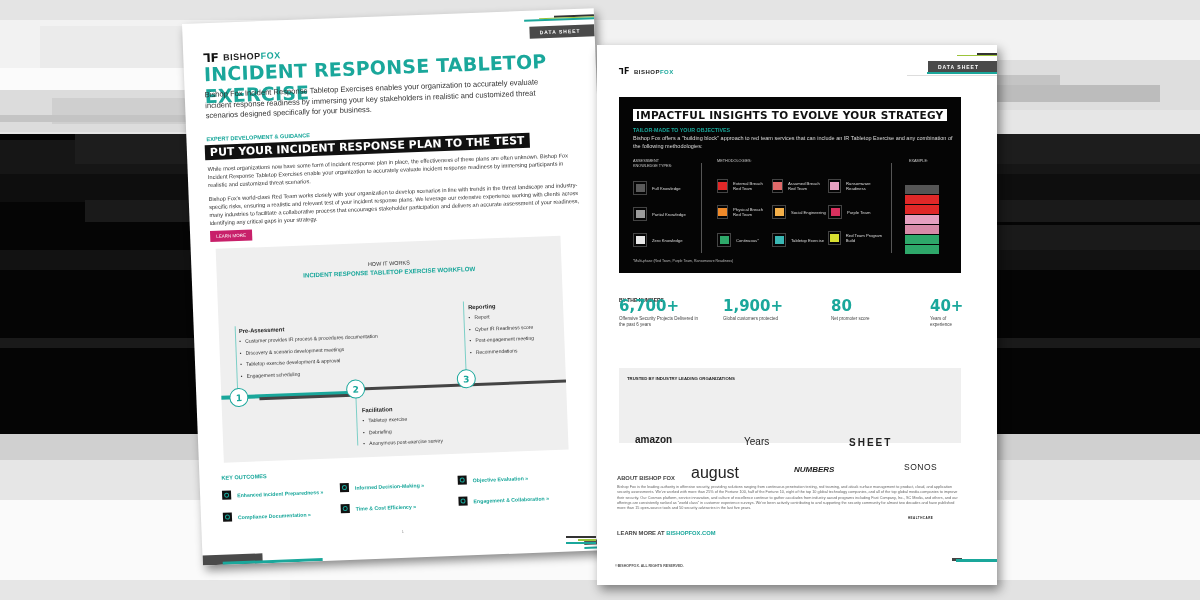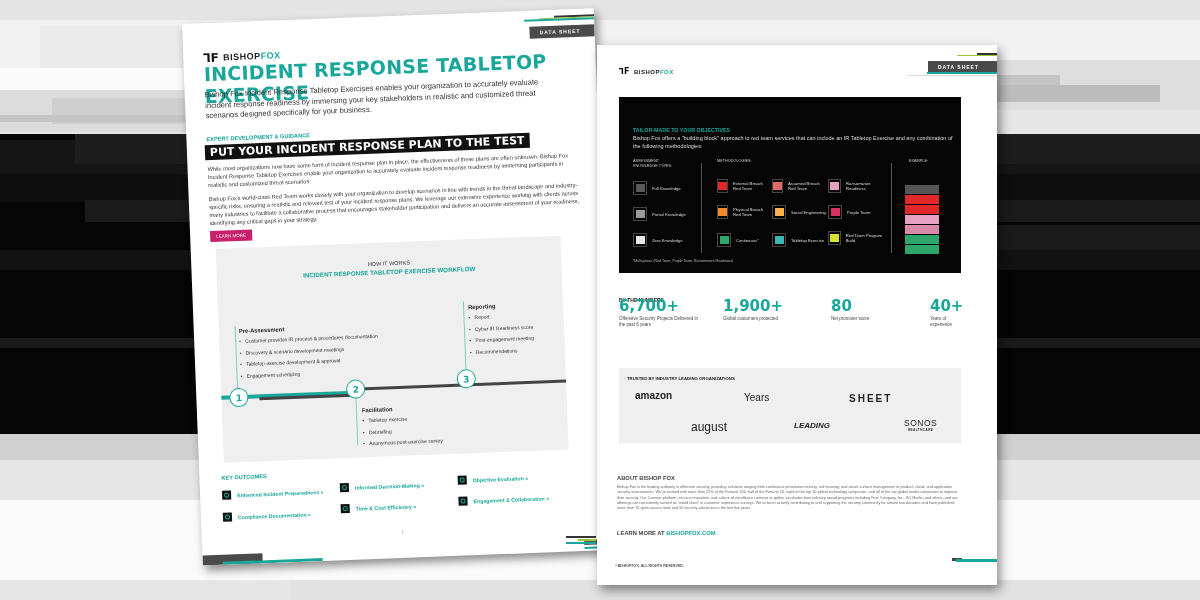--- a/index.html
+++ b/index.html
@@ -71,21 +71,21 @@
   .example-stack { position: absolute; left: 286px; top: 88px; width: 34px; }
   .example-stack div { height: 9px; margin-bottom: 1px; }
 
   .numbers-title { position: absolute; left: 22px; top: 252px; font-size: 5px; font-weight: 700; color: #222; }
   .stat { position: absolute; top: 252px; }
   .stat .val { font-size: 15px; font-weight: 900; color: #1aa79b; font-family: "DejaVu Sans", sans-serif; }
   .stat .lbl { font-size: 4.5px; color: #444; line-height: 6px; margin-top: 1px; }
 
   .trusted { position: absolute; left: 22px; top: 323px; width: 342px; height: 75px; background: #efefef; }
   .trusted-title { position: absolute; left: 8px; top: 8px; font-size: 4.3px; font-weight: 700; color: #222; }
-  .brand { position: absolute; color: #222; font-weight: 700; }
+  .brand { position: absolute; color: #222; font-weight: 700; margin-top: 44px; }
 
   .about-title { position: absolute; left: 20px; top: 430px; font-size: 5.8px; font-weight: 700; color: #444; }
   .about-body { position: absolute; left: 20px; top: 440px; width: 345px; font-size: 3.8px; line-height: 5.3px; color: #666; }
   .learn-more { position: absolute; left: 20px; top: 485px; font-size: 5.8px; font-weight: 700; color: #444; }
   .learn-more .link { color: #1aa79b; }
   .copyright { position: absolute; left: 18px; top: 519px; font-size: 3.6px; font-weight: 700; color: #555; }
   .p2-foot { position: absolute; right: 0; top: 513px; width: 45px; height: 4px; }
 </style>
 </head>
 <body>
@@ -234,20 +234,21 @@
   <div class="datasheet-tag" style="top:16px;padding-right:18px">DATA SHEET</div>
   <div style="position:absolute;right:0;top:27px;width:70px;height:2px;background:#1aa79b"></div>
   <div style="position:absolute;right:0;top:30px;width:90px;height:1px;background:#ddd"></div>
 
   <div class="logo p2-logo">
     <span class="mark">⅂F</span>
     <span><span class="bishop">BISHOP</span><span class="fox">FOX</span></span>
   </div>
 
   <div class="dark-panel">
+    <div class="dp-title">IMPACTFUL INSIGHTS TO EVOLVE YOUR STRATEGY</div>
     <div class="dp-eyebrow">TAILOR-MADE TO YOUR OBJECTIVES</div>
     <div class="dp-body">Bishop Fox offers a "building block" approach to red team services that can include an IR Tabletop Exercise and any combination of the following methodologies:</div>
 
     <div class="dp-colhead" style="left:14px;top:62px;width:50px">ASSESSMENT KNOWLEDGE TYPES:</div>
     <div class="dp-colhead" style="left:98px;top:62px">METHODOLOGIES:</div>
     <div class="dp-colhead" style="left:290px;top:62px">EXAMPLE:</div>
 
     <div class="dp-divider" style="left:82px"></div>
     <div class="dp-divider" style="left:272px"></div>
 
@@ -354,22 +355,22 @@
   <div class="stat" style="left:333px;width:34px">
     <div class="val">40+</div>
     <div class="lbl">Years of experience</div>
   </div>
 
   <div class="trusted">
     <div class="trusted-title">TRUSTED BY INDUSTRY LEADING ORGANIZATIONS</div>
     <div class="brand" style="left:16px;top:22px;font-size:10px">amazon</div>
     <div class="brand" style="left:125px;top:24px;font-size:10px;font-weight:400">Years</div>
     <div class="brand" style="left:230px;top:25px;font-size:10px;letter-spacing:2px">SHEET</div>
-    <div class="brand" style="left:72px;top:52px;font-size:12px;font-weight:400">august</div>
-    <div class="brand" style="left:175px;top:53px;font-size:8px;font-style:italic;font-weight:900">LEADING</div>
+    <div class="brand" style="left:72px;top:52px;font-size:16px;font-weight:400">august</div>
+    <div class="brand" style="left:175px;top:53px;font-size:8px;font-style:italic;font-weight:900">NUMBERS</div>
     <div style="position:absolute;left:285px;top:50px;text-align:center">
       <div class="brand" style="position:static;font-size:8.5px;font-weight:400;letter-spacing:0.5px">SONOS</div>
       <div class="brand" style="position:static;font-size:3px;letter-spacing:0.5px">HEALTHCARE</div>
     </div>
   </div>
 
   <div class="about-title">ABOUT BISHOP FOX</div>
   <div class="about-body">Bishop Fox is the leading authority in offensive security, providing solutions ranging from continuous penetration testing, red teaming, and attack surface management to product, cloud, and application security assessments. We've worked with more than 25% of the Fortune 100, half of the Fortune 10, eight of the top 10 global technology companies, and all of the top global media companies to improve their security. Our Cosmos platform, service innovation, and culture of excellence continue to gather accolades from industry award programs including Fast Company, Inc., SC Media, and others, and our offerings are consistently ranked as "world class" in customer experience surveys. We've been actively contributing to and supporting the security community for almost two decades and have published more than 15 open-source tools and 50 security advisories in the last five years.</div>
   <div class="learn-more">
     <span>LEARN MORE AT </span><span class="link">BISHOPFOX.COM</span>

